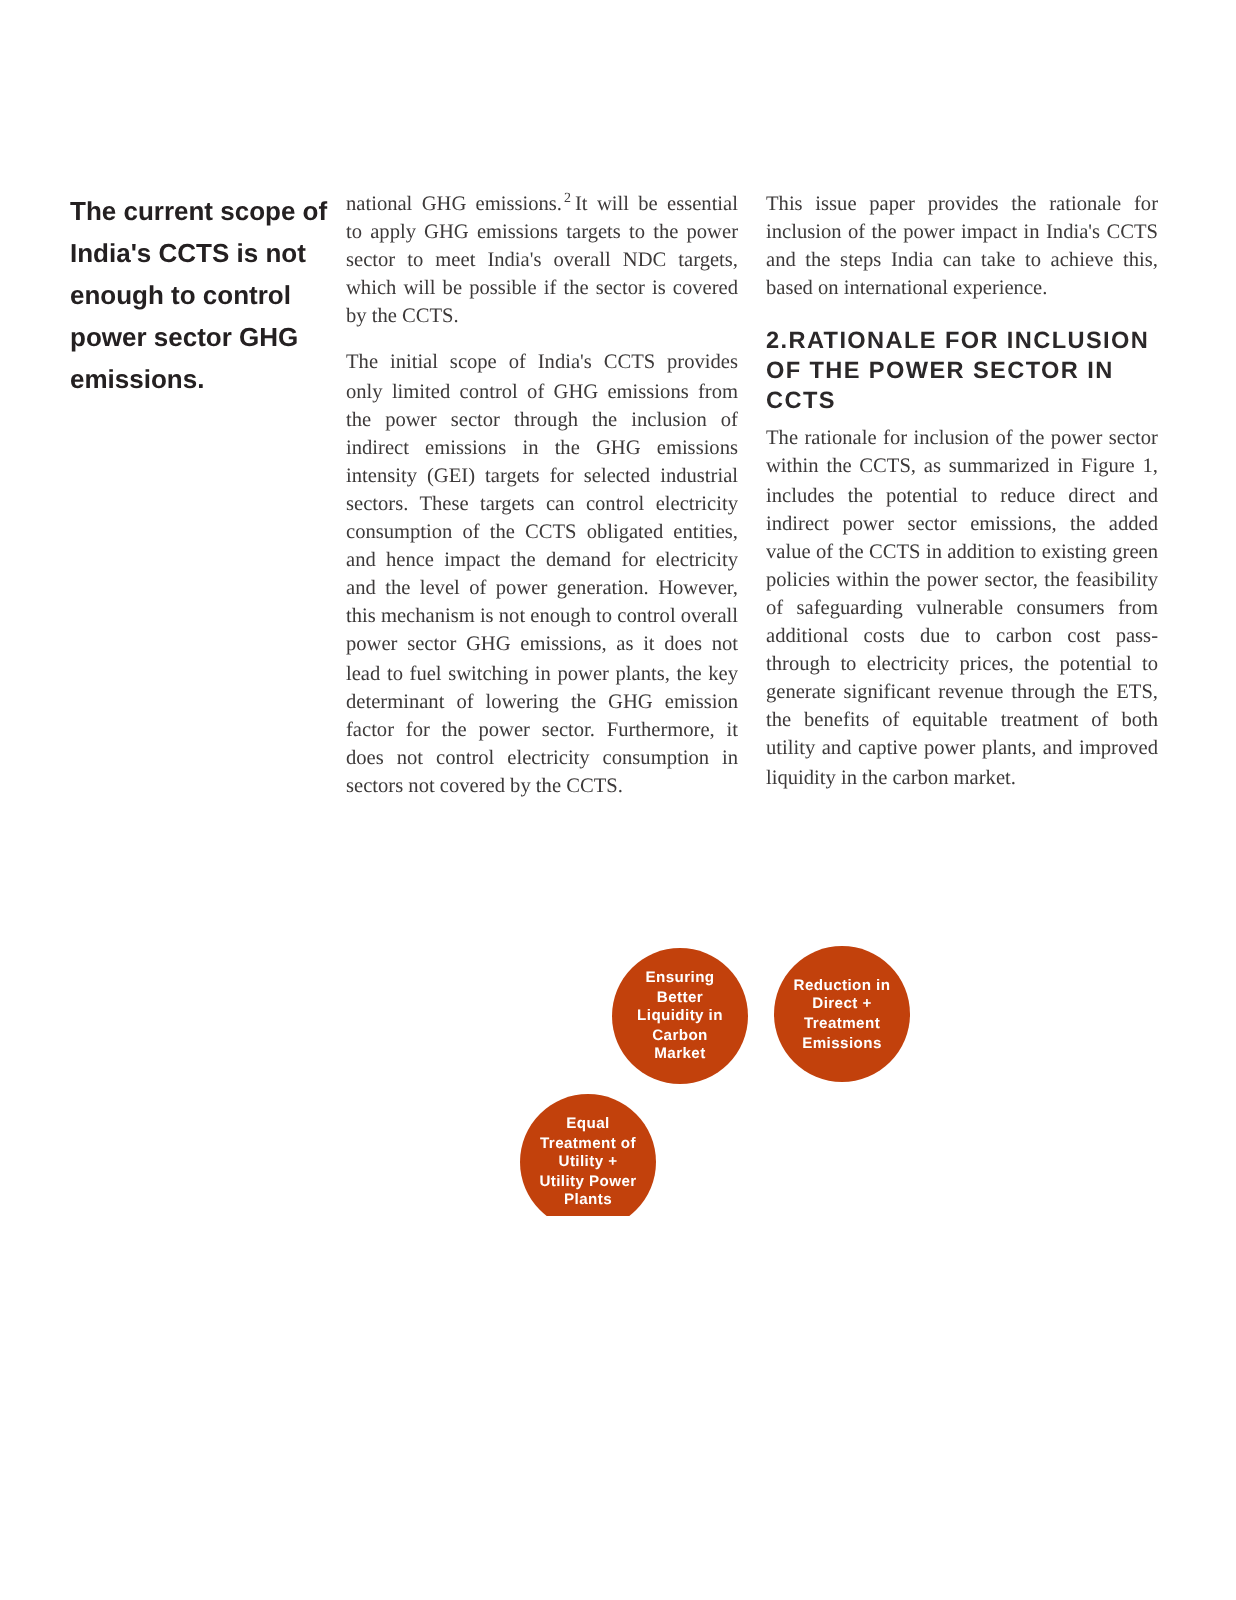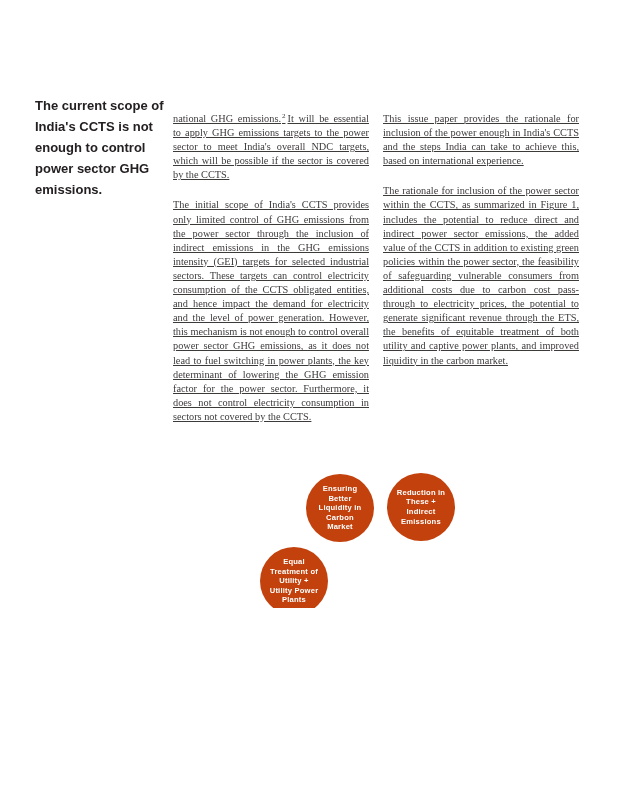--- a/index.html
+++ b/index.html
@@ -32,21 +32,21 @@
     top: 96px;
     width: 196px;
     font-family: "Liberation Serif", serif;
     font-size: 10.3px;
     line-height: 14.1px;
     color: #3d3a3a;
     text-align: justify;
   }
   .col-left  { left: 173px; }
   .col-right { left: 383px; }
-  .col p { margin: 16px 0 9px 0; text-decoration: underline; }
+  .col p { margin: 0 0 9px 0; }
   sup.fn {
     font-size: 7px;
     line-height: 0;
     vertical-align: super;
     margin: 0 2px 0 1px;
   }
   .section-heading {
     margin: 11px 0 5px 0;
     font-family: "Liberation Sans", sans-serif;
     font-weight: bold;
@@ -88,30 +88,31 @@
   <aside class="callout">
     <span>The current scope of India's CCTS is not enough to control power sector GHG emissions.</span>
   </aside>
 
   <div class="col col-left">
     <p><span>national GHG emissions.</span><sup class="fn">2</sup><span>It will be essential to apply GHG emissions targets to the power sector to meet India's overall NDC targets, which will be possible if the sector is covered by the CCTS.</span></p>
     <p>The initial scope of India's CCTS provides only limited control of GHG emissions from the power sector through the inclusion of indirect emissions in the GHG emissions intensity (GEI) targets for selected industrial sectors. These targets can control electricity consumption of the CCTS obligated entities, and hence impact the demand for electricity and the level of power generation. However, this mechanism is not enough to control overall power sector GHG emissions, as it does not lead to fuel switching in power plants, the key determinant of lowering the GHG emission factor for the power sector. Furthermore, it does not control electricity consumption in sectors not covered by the CCTS.</p>
   </div>
 
   <div class="col col-right">
-    <p>This issue paper provides the rationale for inclusion of the power enough in India's CCTS and the steps India can take to achieve this, based on international experience.</p>
+    <p>This issue paper provides the rationale for inclusion of the power impact in India's CCTS and the steps India can take to achieve this, based on international experience.</p>
+    <h2 class="section-heading">2.RATIONALE FOR INCLUSION OF THE POWER SECTOR IN CCTS</h2>
     <p>The rationale for inclusion of the power sector within the CCTS, as summarized in Figure 1, includes the potential to reduce direct and indirect power sector emissions, the added value of the CCTS in addition to existing green policies within the power sector, the feasibility of safeguarding vulnerable consumers from additional costs due to carbon cost pass-through to electricity prices, the potential to generate significant revenue through the ETS, the benefits of equitable treatment of both utility and captive power plants, and improved liquidity in the carbon market.</p>
   </div>
 
   <div>
     <div class="bubble bubble-1">
       <span>Ensuring Better Liquidity in Carbon Market</span>
     </div>
     <div class="bubble bubble-2">
-      <span>Reduction in These + Indirect Emissions</span>
+      <span>Reduction in Direct + Treatment Emissions</span>
     </div>
     <div class="bubble bubble-3">
       <span>Equal Treatment of Utility + Utility Power Plants</span>
     </div>
     <div class="bubble bubble-4">
       <span>Revenue Generation</span>
     </div>
   </div>
 
 </div>

